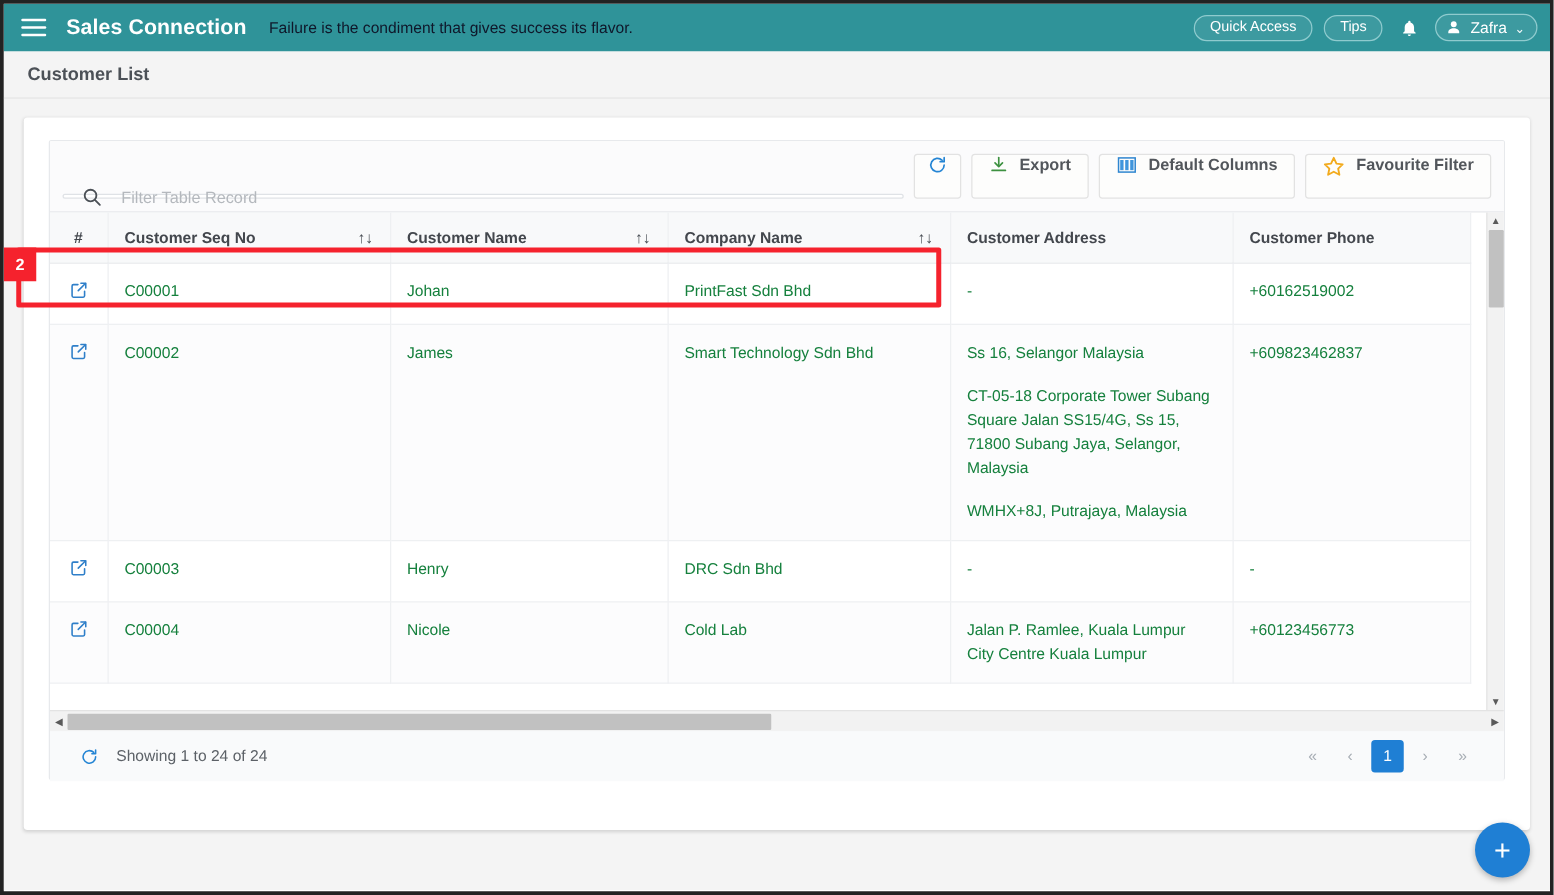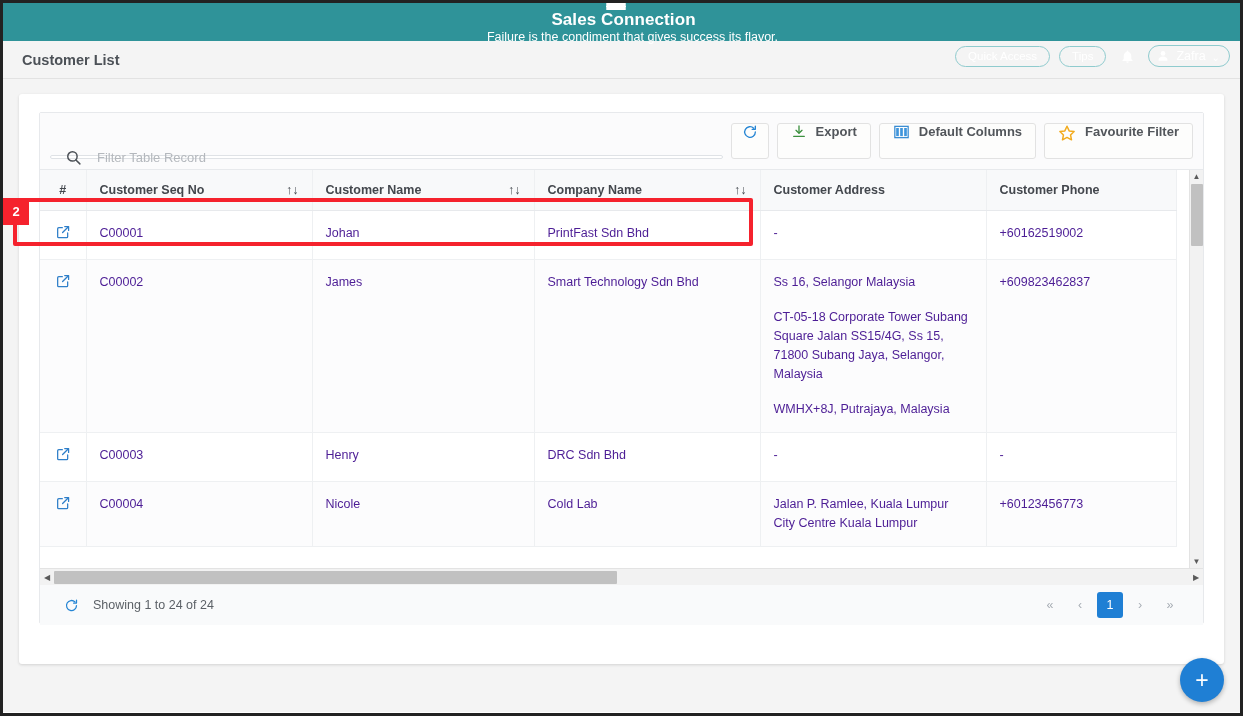--- a/index.html
+++ b/index.html
@@ -23,38 +23,37 @@
   }
 
   
   .topbar {
     height: 38px;
     background: #2f9399;
     display: flex;
     align-items: center;
     padding: 0 10px 0 14px;
     position: relative;
-    flex-direction: column;
   }
   .hamburger {
     width: 20px; height: 15px;
     display: flex; flex-direction: column; justify-content: space-between;
     cursor: pointer;
     margin-right: 16px;
   }
   .hamburger span { display:block; height:2.4px; background:#fff; border-radius:1px; }
   .brand {
     color: #ffffff;
     font-size: 17px;
     font-weight: bold;
     letter-spacing: .1px;
     white-space: nowrap;
   }
   .tagline {
-    color: #ffffff;
+    color: #0f172a;
     font-size: 12.5px;
     margin-left: 18px;
     white-space: nowrap;
   }
   .topbar-right {
     margin-left: auto;
     display: flex;
     align-items: center;
     gap: 9px;
   }
@@ -224,21 +223,21 @@
     padding: 11px 13px;
     height: 40px;
     white-space: nowrap;
   }
   thead th .thwrap { display:flex; align-items:center; justify-content:space-between; }
   .sort-ic { color:#4a4f55; font-size:12.5px; margin-left:10px; }
   tbody td {
     border-bottom: 1px solid #eef0f2;
     border-right: 1px solid #eef0f2;
     font-size: 12.5px;
-    color: #4c1d95;
+    color: #15803d;
     padding: 13px 13px;
     vertical-align: top;
     line-height: 19px;
   }
   tbody tr:nth-child(odd) td { background: #ffffff; }
   tbody tr:nth-child(even) td { background: #fcfcfd; }
   .col-hash { width: 46px; text-align: center; }
   td.col-hash { text-align: center; padding-left:0; padding-right:0; }
   .addr-line { margin: 0 0 16px 0; }
   .addr-line:last-child { margin-bottom: 0; }

